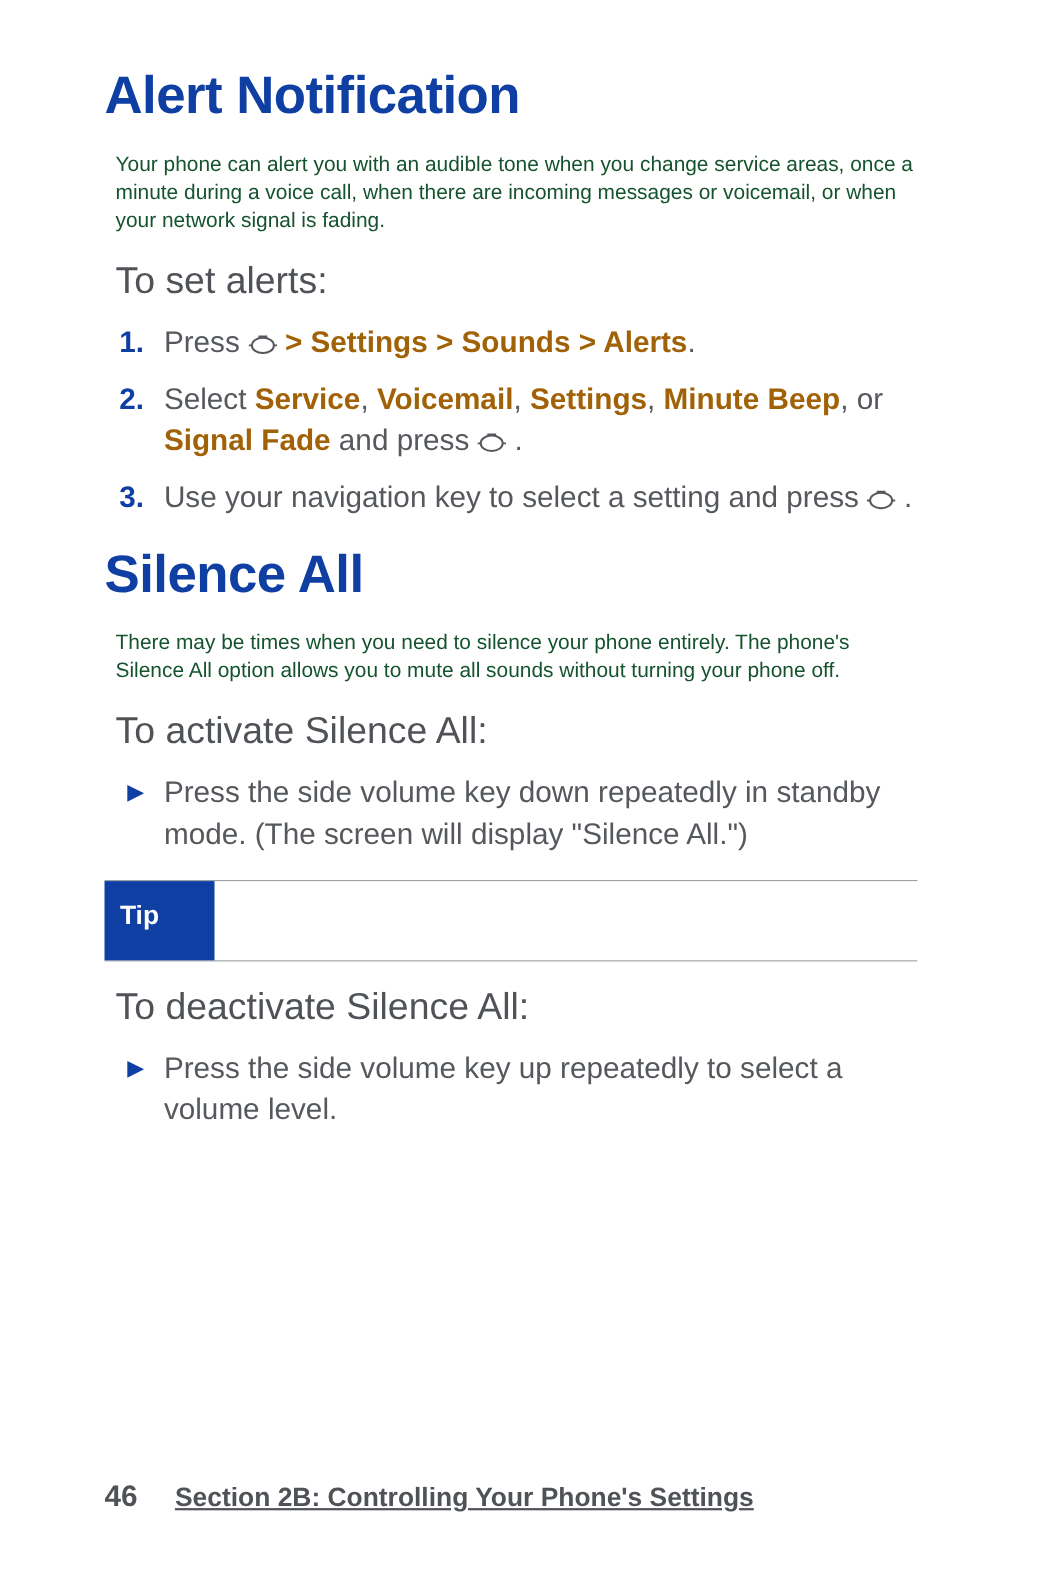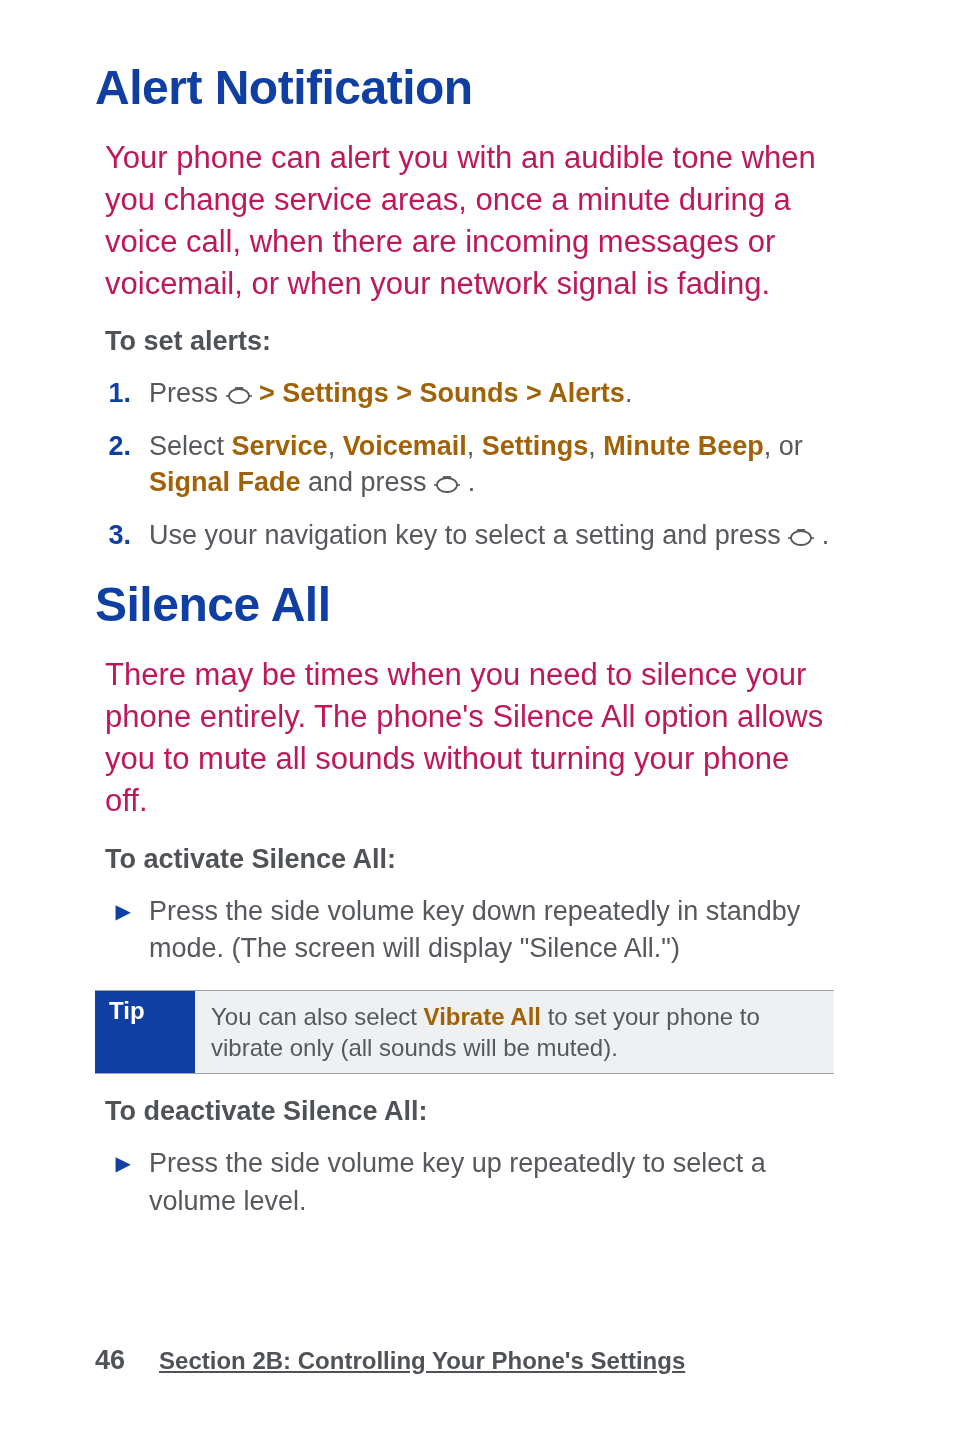--- a/index.html
+++ b/index.html
@@ -1,32 +1,32 @@
 <!DOCTYPE html>
 <html><head>
   <meta charset="utf-8">
   <style>
     * { margin: 0; padding: 0; box-sizing: border-box; }
     html, body { width: 954px; height: 1431px; background: #fff; }
     body { font-family: Arial, Helvetica, sans-serif; color: #4c5055; position: relative; padding: 60px 120px 0 95px; }
     h2.section-hdr { color: #0f3fa3; font-weight: 700; font-size: 48px; letter-spacing: -0.5px; margin: 0 0 22px 0; font-stretch: condensed; }
-    p.body-text { font-size: 31px; line-height: 1.35; margin: 0 0 22px 0; font-stretch: condensed; color: #be185d; padding-left: 10px; padding-right: 0; }
-    p.sub-hdr { font-size: 27px; font-weight: 700; margin: 2px 0 18px 0; color: #4f5256; font-stretch: condensed; padding-left: 10px; }
+    p.body-text { font-size: 19px; line-height: 1.35; margin: 0 0 22px 0; font-stretch: condensed; color: #14532d; padding-left: 10px; padding-right: 0; }
+    p.sub-hdr { font-size: 34px; font-weight: 400; margin: 2px 0 18px 0; color: #4f5256; font-stretch: condensed; padding-left: 10px; }
     ol.steps { list-style: none; margin: 0 0 22px 0; }
     ol.steps li { display: flex; align-items: flex-start; margin-bottom: 14px; font-size: 27px; line-height: 1.35; font-stretch: condensed; color: #55585c; }
     ol.steps li .num { color: #0f3fa3; font-weight: 700; min-width: 54px; text-align: right; padding-right: 18px; font-stretch: condensed; }
     ol.steps li .txt { flex: 1; }
     .bullets { list-style: none; margin: 0 0 22px 0; }
     .bullets li { display: flex; align-items: flex-start; font-size: 27px; line-height: 1.4; font-stretch: condensed; color: #55585c; margin-bottom: 8px; }
     .bullets li .tri { color: #0f3fa3; font-size: 20px; min-width: 54px; text-align: right; padding-right: 18px; padding-top: 4px; }
     .bullets li .txt { flex: 1; }
     strong.b { font-weight: 700; color: #a16207; }
     .key-icon { display: inline-block; vertical-align: -2px; }
     .tip-box { display: flex; margin: 0 0 22px 0; border-top: 1px solid #9aa0a5; border-bottom: 1px solid #9aa0a5; min-height: 74px; width: 100%; }
-    .tip-label { background: #0f3fa3; color: #fff; font-weight: 700; font-size: 24px; font-stretch: condensed; display: flex; align-items: flex-start; justify-content: flex-start; padding: 6px 14px; width: 100px; }
+    .tip-label { background: #0f3fa3; color: #fff; font-weight: 700; font-size: 24px; font-stretch: condensed; display: flex; align-items: flex-start; justify-content: flex-start; padding: 18px 14px; width: 100px; }
     .tip-body { background: #eff0f1; flex: 1; font-size: 24px; line-height: 1.3; font-stretch: condensed; color: #55585c; padding: 10px 16px; }
     .footer { position: absolute; left: 95px; bottom: 55px; font-size: 24px; font-weight: 700; font-stretch: condensed; color: #4f5256; text-decoration: underline; }
     .footer .pnum { font-size: 27px; margin-right: 34px; display: inline-block; }
     .key-svg { display: inline-block; width: 26px; height: 22px; vertical-align: -3px; }
   </style>
 </head>
 <body>
 
 <h2 class="section-hdr">Alert Notification</h2>
 
@@ -78,23 +78,20 @@
 
 <ul class="bullets">
   <li>
     <span class="tri">▶</span>
     <span class="txt">Press the side volume key down repeatedly in standby mode. (The screen will display "Silence All.")</span>
   </li>
 </ul>
 
 <div class="tip-box">
   <div class="tip-label">Tip</div>
-  <div class="tip-body">
-    <span>You can also select </span><strong class="b">Vibrate All</strong><span> to set your phone to vibrate only (all sounds will be muted).</span>
-  </div>
 </div>
 
 <p class="sub-hdr">To deactivate Silence All:</p>
 
 <ul class="bullets">
   <li>
     <span class="tri">▶</span>
     <span class="txt">Press the side volume key up repeatedly to select a volume level.</span>
   </li>
 </ul>

